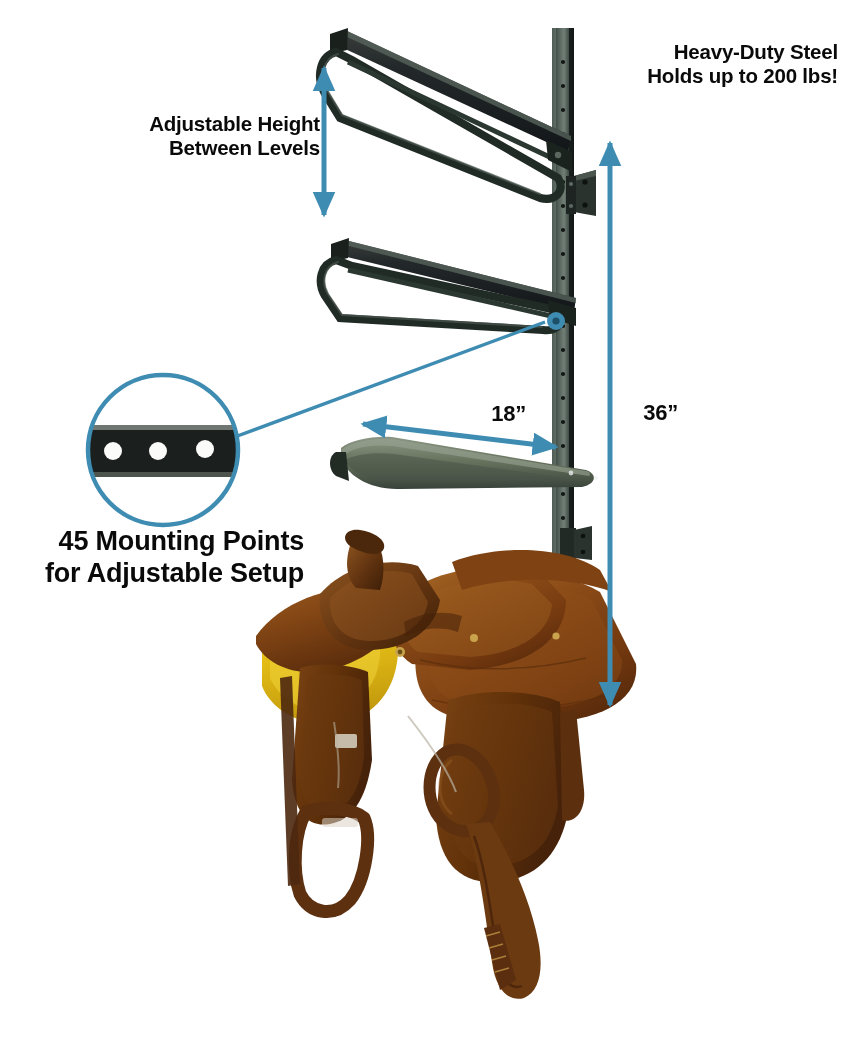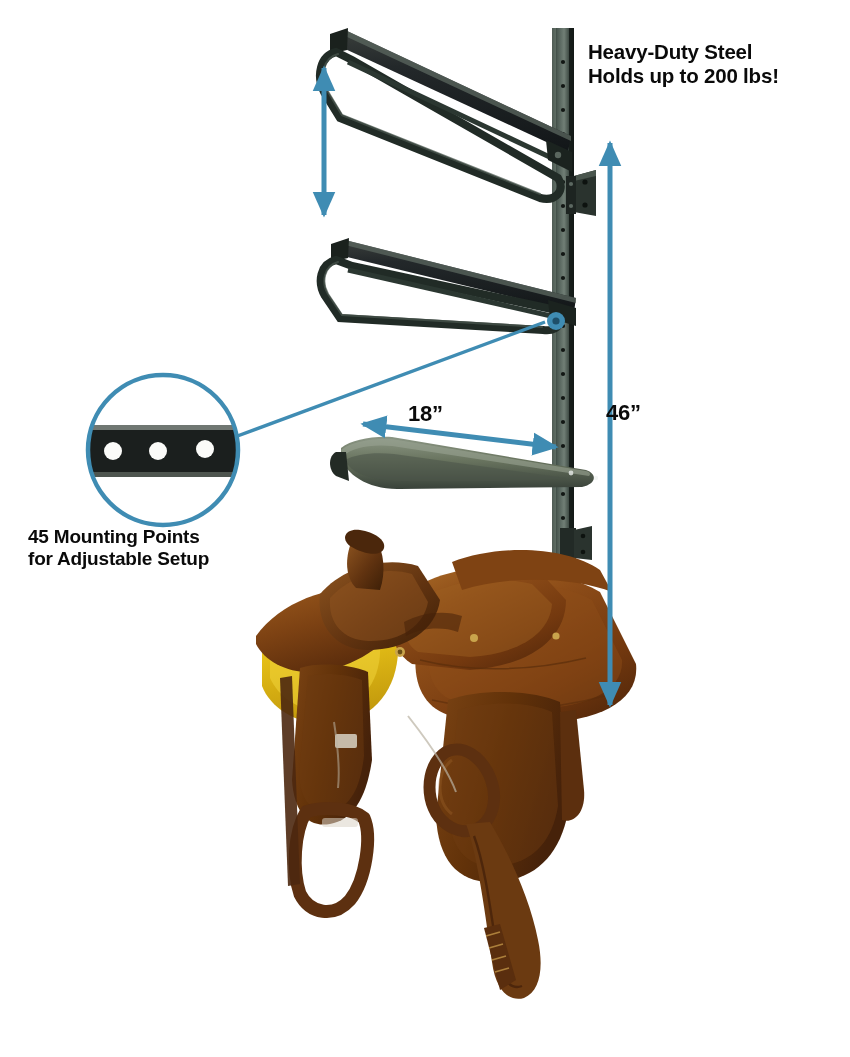--- a/index.html
+++ b/index.html
@@ -22,42 +22,42 @@
     position: absolute;
     left: 0; top: 0;
     width: 850px;
     height: 1057px;
   }
   .anno {
     position: absolute;
     font-family: "Liberation Sans", sans-serif;
     font-weight: bold;
     color: #0a0a0a;
-    text-align: left;
+    text-align: right;
     line-height: 1.18;
     white-space: pre-line;
     letter-spacing: -0.2px;
   }
   #label-adjustable-height {
     left: 104px;
     top: 112px;
     width: 216px;
     font-size: 20.5px;
   }
   #label-heavy-duty {
     left: 588px;
     top: 40px;
     width: 250px;
     font-size: 20.5px;
   }
   #label-mounting-points {
-    left: 28px;
+    left: 36px;
     top: 526px;
     width: 268px;
-    font-size: 19px;
+    font-size: 27px;
   }
   #label-depth {
     left: 408px;
     top: 401px;
     width: 118px;
     font-size: 22px;
   }
   #label-height {
     left: 606px;
     top: 400px;
@@ -344,24 +344,26 @@
           <rect x="88" y="472" width="152" height="5" fill="#72796f" opacity="0.6"></rect>
           <circle cx="113" cy="451" r="9" fill="#fbfbf9"></circle>
           <circle cx="158" cy="451" r="9" fill="#fbfbf9"></circle>
           <circle cx="205" cy="449" r="9" fill="#fbfbf9"></circle>
         </g>
         <circle cx="163" cy="450" r="75" fill="none" stroke="#3f8cb3" stroke-width="4.5"></circle>
       </g>
     </g>
   </svg>
 
+  <div class="anno" id="label-adjustable-height">Adjustable Height
+Between Levels</div>
 
   <div class="anno" id="label-heavy-duty">Heavy-Duty Steel
 Holds up to 200 lbs!</div>
 
   <div class="anno" id="label-mounting-points">45 Mounting Points
 for Adjustable Setup</div>
 
   <div class="anno" id="label-depth">18”</div>
 
-  <div class="anno" id="label-height">46”</div>
+  <div class="anno" id="label-height">36”</div>
 
 </div>
 
 </body></html>

